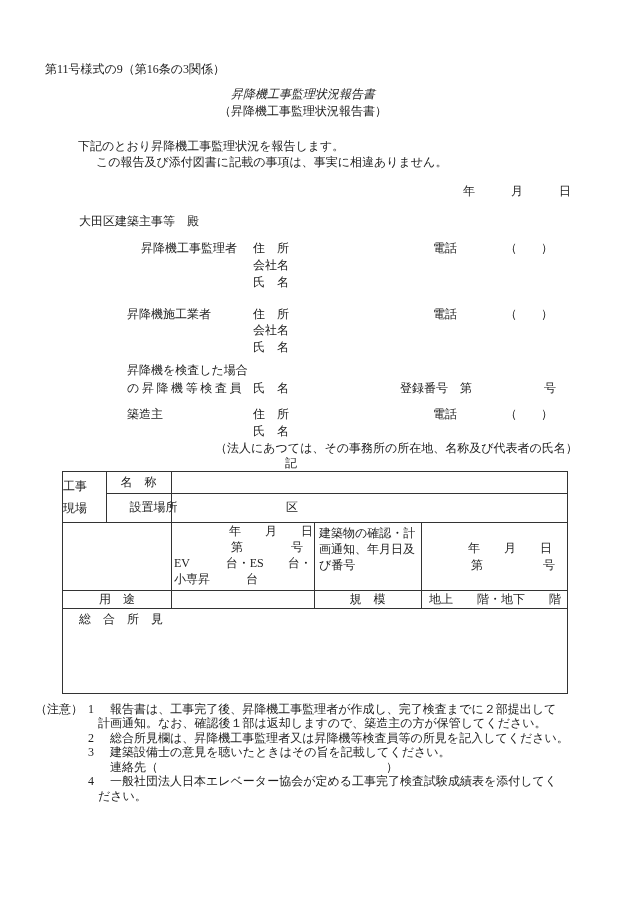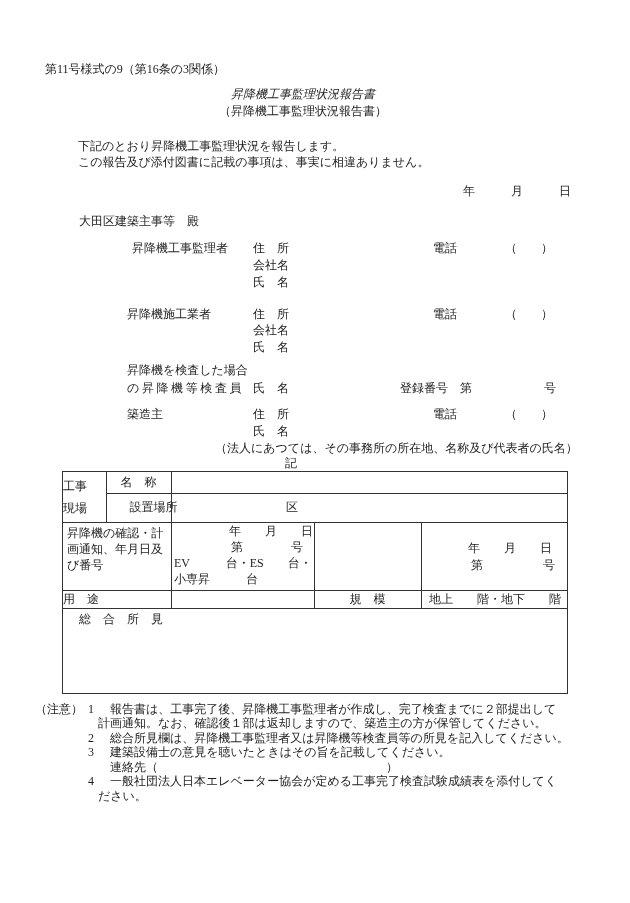--- a/index.html
+++ b/index.html
@@ -13,25 +13,25 @@
     color:#1c1c1c;
     overflow:hidden;
   }
   .t { position:absolute; white-space:pre; line-height:14px; }
   .center { text-align:center; }
   
   .form-number { left:45px; top:62px; }
   .title       { left:0; top:87px;  width:606px;font-style:italic; }
   .subtitle    { left:0; top:104px; width:606px; }
   .decl1       { left:78px; top:139px; }
-  .decl2       { left:78px; top:155px; }
+  .decl2       { left:96px; top:155px; }
   .dateline    { left:463px; top:184px; }
   .addressee   { left:79px; top:214px; }
   
-  .pa-role  { left:132px; top:241px; }
+  .pa-role  { left:141px; top:241px; }
   .pa-f1    { left:253px; top:241px; }
   .pa-f2    { left:253px; top:258px; }
   .pa-f3    { left:253px; top:275px; }
   .pa-tel   { left:433px; top:241px; }
   .pb-role  { left:127px; top:307px; }
   .pb-f1    { left:253px; top:307px; }
   .pb-f2    { left:253px; top:323px; }
   .pb-f3    { left:253px; top:340px; }
   .pb-tel   { left:433px; top:307px; }
   .pc-l1    { left:127px; top:363px; }
@@ -64,21 +64,21 @@
   .c-loc    { left:43px; top:21px; width:65px; height:29px; line-height:29px; text-align:center;padding-left:15px; }
   .c-locval { left:108px; top:21px; height:29px; line-height:29px; padding-left:115px; }
   .c-elab   { left:4px;   top:53px; width:101px; line-height:16px; white-space:normal; }
   .c-blab   { left:256px; top:53px; width:101px; line-height:16px; white-space:normal; }
   .c-el1 { left:166px; top:52px; }
   .c-el2 { left:168px; top:68px; }
   .c-el3 { left:111px; top:84px; }
   .c-el4 { left:111px; top:100px; }
   .c-bl1 { left:405px; top:69px; }
   .c-bl2 { left:408px; top:86px; }
-  .c-use   { left:0;     top:118px; width:108px; height:18px; line-height:18px; text-align:left; }
+  .c-use   { left:0;     top:118px; width:108px; height:18px; line-height:18px; text-align:center; }
   .c-scale { left:251px; top:118px; width:107px; height:18px; line-height:18px; text-align:center; }
   .c-scval { left:366px; top:118px; height:18px; line-height:18px; }
   .c-rem   { left:16px;  top:140px; }
   
   .nh   { left:35px;  top:702px; }
   .n1n  { left:88px;  top:702px; }
   .n1a  { left:110px; top:702px; }
   .n1b  { left:98px;  top:716px; }
   .n2n  { left:88px;  top:731px; }
   .n2a  { left:110px; top:731px; }
@@ -135,26 +135,26 @@
     <div class="line hl1"></div>
     <div class="line hl2"></div>
     <div class="line hl3"></div>
     <div class="line hl4"></div>
 
     <div class="t c-site"><span>工事</span><br><span>現場</span></div>
     <div class="t c-name">名　称</div>
     <div class="t c-loc">設置場所</div>
     <div class="t c-locval">区</div>
 
-    <div class="t c-elab">昇降機の確認・計画通知、年月日及び番号</div>
     <div class="t c-el1">年　　月　　日</div>
     <div class="t c-el2">第　　　　号</div>
     <div class="t c-el3">EV　　　台・ES　　台・</div>
     <div class="t c-el4">小専昇　　　台</div>
 
+    <div class="t c-blab">建築物の確認・計画通知、年月日及び番号</div>
     <div class="t c-bl1">年　　月　　日</div>
     <div class="t c-bl2">第　　　　　号</div>
 
     <div class="t c-use">用　途</div>
     <div class="t c-scale">規　模</div>
     <div class="t c-scval">地上　　階・地下　　階</div>
 
     <div class="t c-rem">総　合　所　見</div>
   </div>
 

